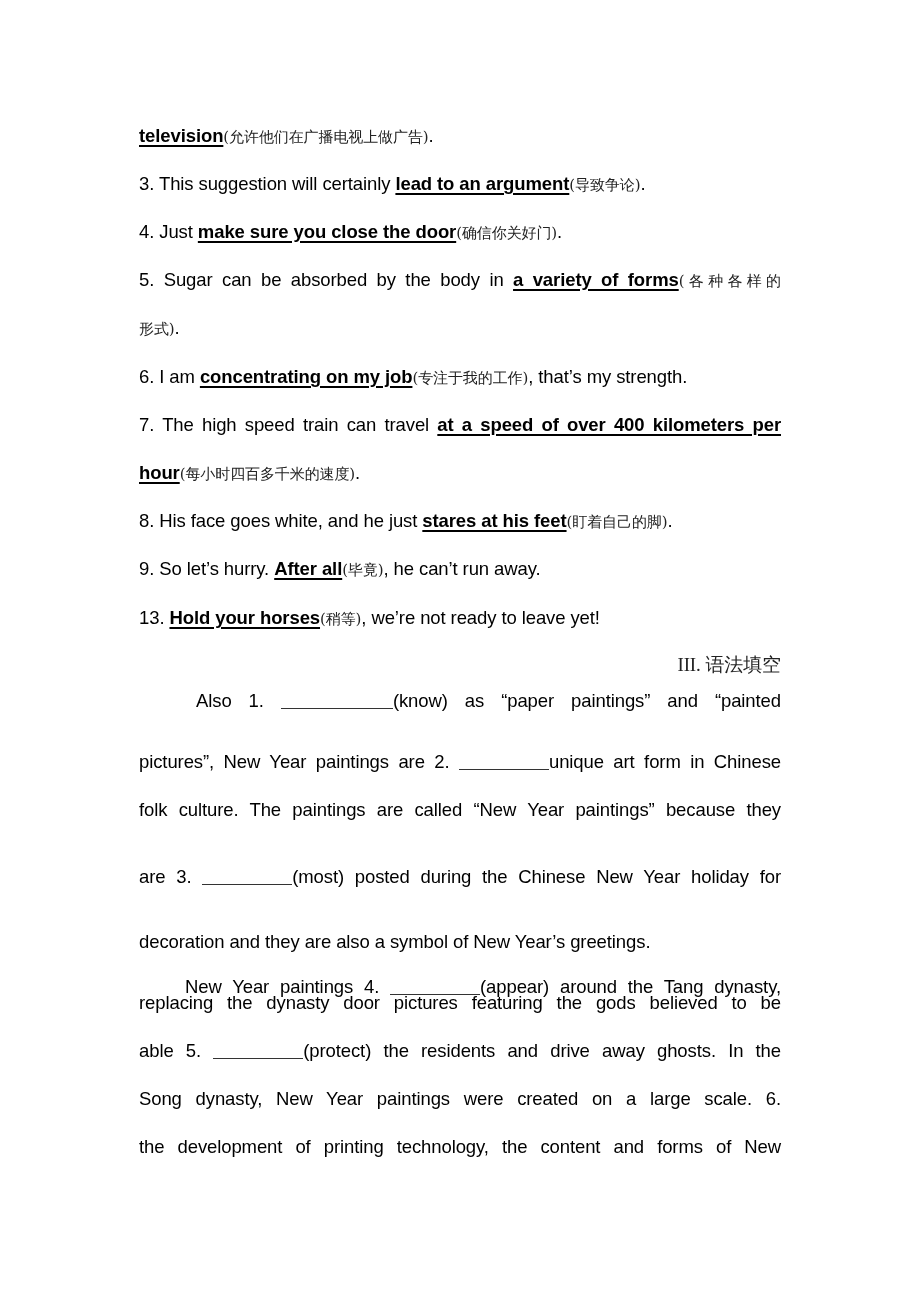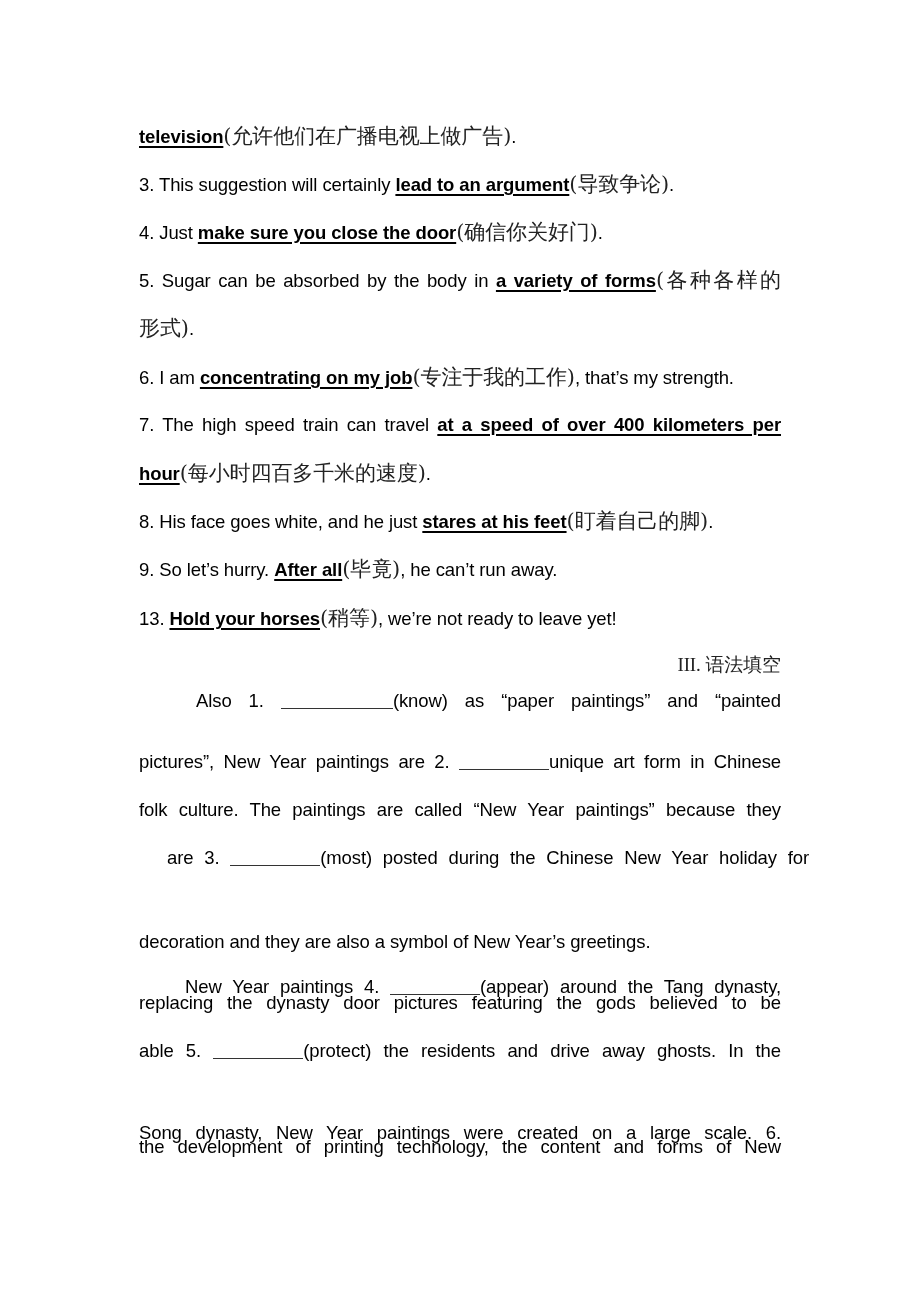--- a/index.html
+++ b/index.html
@@ -38,21 +38,21 @@
     .ans {
       font-weight: bold;
       text-decoration: underline;
       text-decoration-thickness: 2px;
       text-underline-offset: 3px;
       margin-top: 24px;
     }
     .cn {
       font-family: "DejaVu Serif", "Liberation Serif", serif;
       font-weight: normal;
-      font-size: 21px;
+      font-size: 15px;
       color: #222222;
     }
     .heading {
       font-family: "Liberation Serif", "DejaVu Serif", serif;
       font-size: 19px;
       color: #222222;
       text-align: right;
     }
     .blank {
       display: inline-block;
@@ -115,28 +115,28 @@
 
   <div class="line heading" style="top:650px;">III.  语法填空</div>
 
   <div class="line justify indent1" style="top:686px; width:585px;">
     <span>Also  1. </span><span class="blank b1"></span><span>(know)  as  “paper  paintings”  and  “painted</span>
   </div>
   <div class="line justify" style="top:747px;">
     <span>pictures”, New Year paintings are 2. </span><span class="blank b2"></span><span>unique art form in Chinese</span>
   </div>
   <div class="line justify" style="top:795px;">folk culture. The paintings are called “New Year paintings” because they</div>
-  <div class="line justify" style="top:843px;margin-left:28px;">
+  <div class="line justify" style="top:862px;">
     <span>are 3. </span><span class="blank b2"></span><span>(most) posted during the Chinese New Year holiday for</span>
   </div>
   <div class="line" style="top:927px;">decoration and they are also a symbol of New Year’s greetings.</div>
 
   <div class="line justify indent2" style="top:940px; width:596px;">
     <span>New Year paintings 4. </span><span class="blank b2"></span><span>(appear) around the Tang dynasty,</span>
   </div>
   <div class="line justify" style="top:988px;">replacing the dynasty door pictures featuring the gods believed to be</div>
   <div class="line justify" style="top:1036px;">
     <span>able 5. </span><span class="blank b2"></span><span>(protect) the residents and drive away ghosts. In the</span>
   </div>
-  <div class="line justify" style="top:1084px;margin-top:34px;">Song dynasty, New Year paintings were created on a large scale. 6.</div>
+  <div class="line justify" style="top:1084px;">Song dynasty, New Year paintings were created on a large scale. 6.</div>
   <div class="line justify" style="top:1132px;">the development of printing technology, the content and forms of New</div>
 
 </div>
 
 </body></html>

